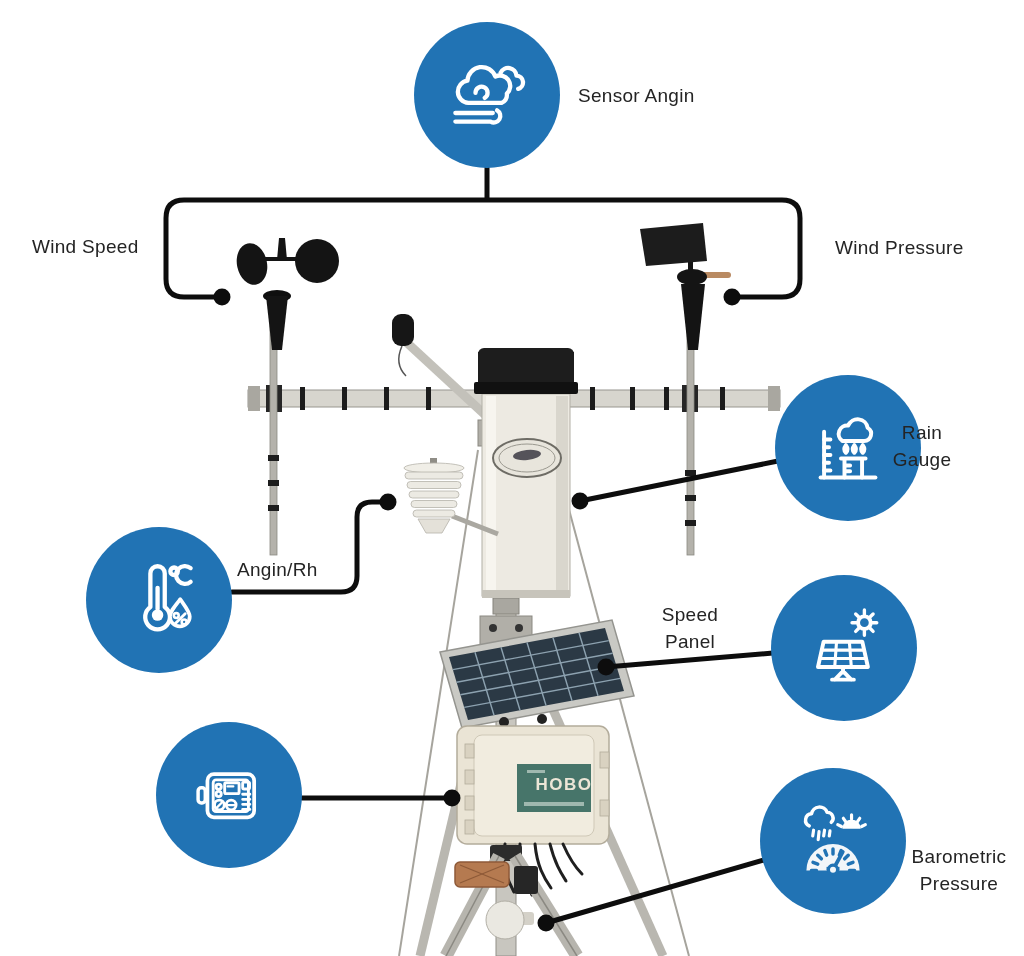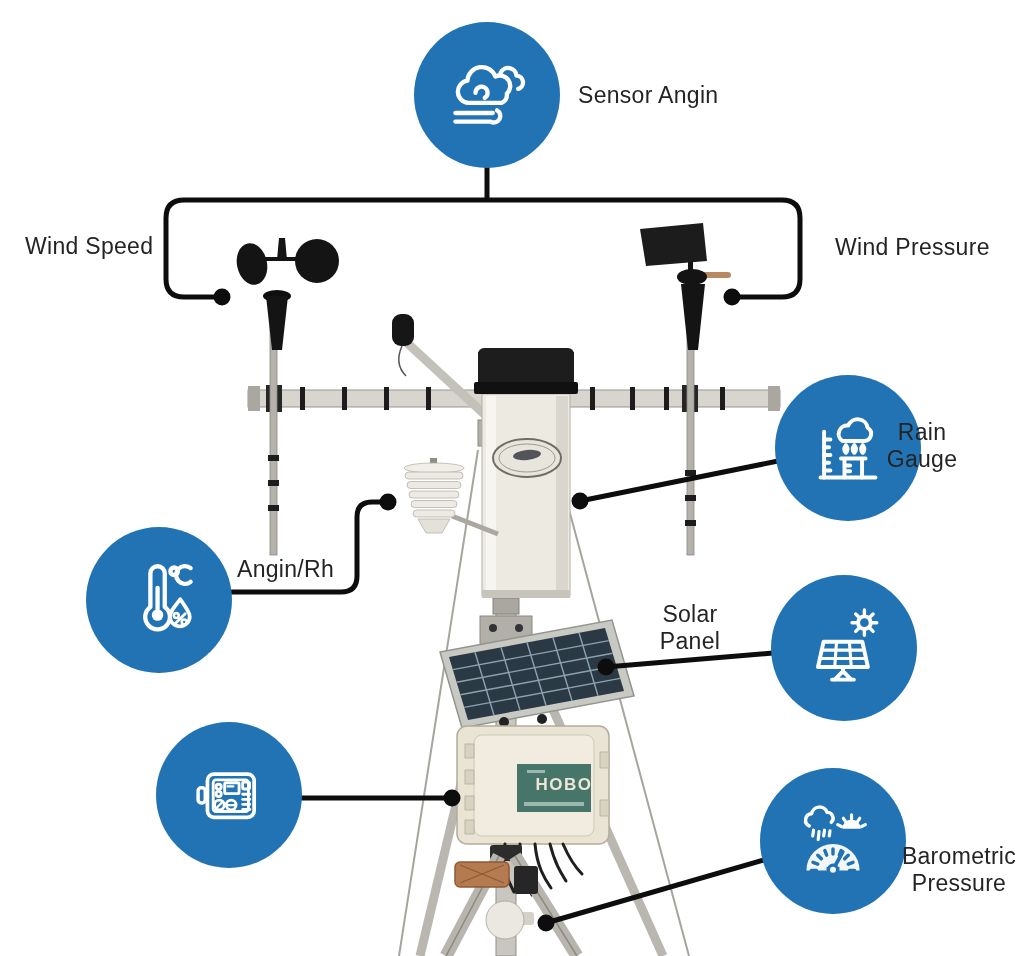--- a/index.html
+++ b/index.html
@@ -4,21 +4,21 @@
 <style>
   html,body{margin:0;padding:0;background:#ffffff;}
   .canvas{position:relative;width:1024px;height:956px;background:#ffffff;
           font-family:"Liberation Sans",sans-serif;overflow:hidden;}
   .scene{position:absolute;left:0;top:0;z-index:1;}
   .node{position:absolute;width:146px;height:146px;border-radius:50%;
         background:var(--accent,#2173b4);display:flex;align-items:center;
         justify-content:center;z-index:2;}
   .node svg{display:block;}
   .lbl{position:absolute;z-index:3;color:var(--label-text,#242424);
-       font-size:23px;line-height:27px;white-space:pre-line;letter-spacing:.3px;}
+       font-size:19px;line-height:27px;white-space:pre-line;letter-spacing:.3px;}
   .lbl.center{text-align:center;}
   .brand{position:absolute;z-index:2;left:517px;top:775px;width:94px;text-align:center;
          color:#ece6d7;font-weight:bold;font-size:17px;letter-spacing:1.5px;}
 </style>
 </head>
 <body>
 
 <div class="canvas">
 
   <svg class="scene" width="1024" height="956" viewBox="0 0 1024 956">
@@ -266,24 +266,24 @@
       <path d="M13.5 52.5 a18.5 18.5 0 0 1 37 0 Z" fill="#f2f6f9"></path>
       <rect x="27.5" y="50" width="9" height="2.5" fill="var(--accent,#2173b4)"></rect>
       <path stroke="var(--accent,#2173b4)" stroke-width="2.4" d="M17 52.5 H20.5 M18.1 46.8 L21.4 48.1 M21.4 41.9 L23.9 44.4 M26.3 38.6 L27.6 41.9
                M32 37.5 V41 M37.7 38.6 L36.4 41.9 M42.6 41.9 L40.1 44.4 M45.9 46.8 L42.6 48.1 M43.5 52.5 H47"></path>
       <path d="M32 52 L38.8 39.5" stroke="var(--accent,#2173b4)" stroke-width="2.6"></path>
       <circle cx="32" cy="52" r="3.2" fill="#f2f6f9" stroke="var(--accent,#2173b4)" stroke-width="2.2"></circle>
     </svg>
   </div>
 
   <div class="lbl" style="left:578px;top:82px">Sensor Angin</div>
-  <div class="lbl" style="left:25px;top:233px">Wind Speed</div>
+  <div class="lbl" style="left:32px;top:233px">Wind Speed</div>
   <div class="lbl" style="left:835px;top:234px">Wind Pressure</div>
   <div class="lbl center" style="left:882px;top:419px;width:80px">Rain
 Gauge</div>
   <div class="lbl" style="left:237px;top:556px">Angin/Rh</div>
-  <div class="lbl center" style="left:650px;top:601px;width:80px">Solar
+  <div class="lbl center" style="left:650px;top:601px;width:80px">Speed
 Panel</div>
   <div class="lbl center" style="left:897px;top:843px;width:124px">Barometric
 Pressure</div>
 
   <div class="brand">HOBO</div>
 </div>
 
 </body></html>

